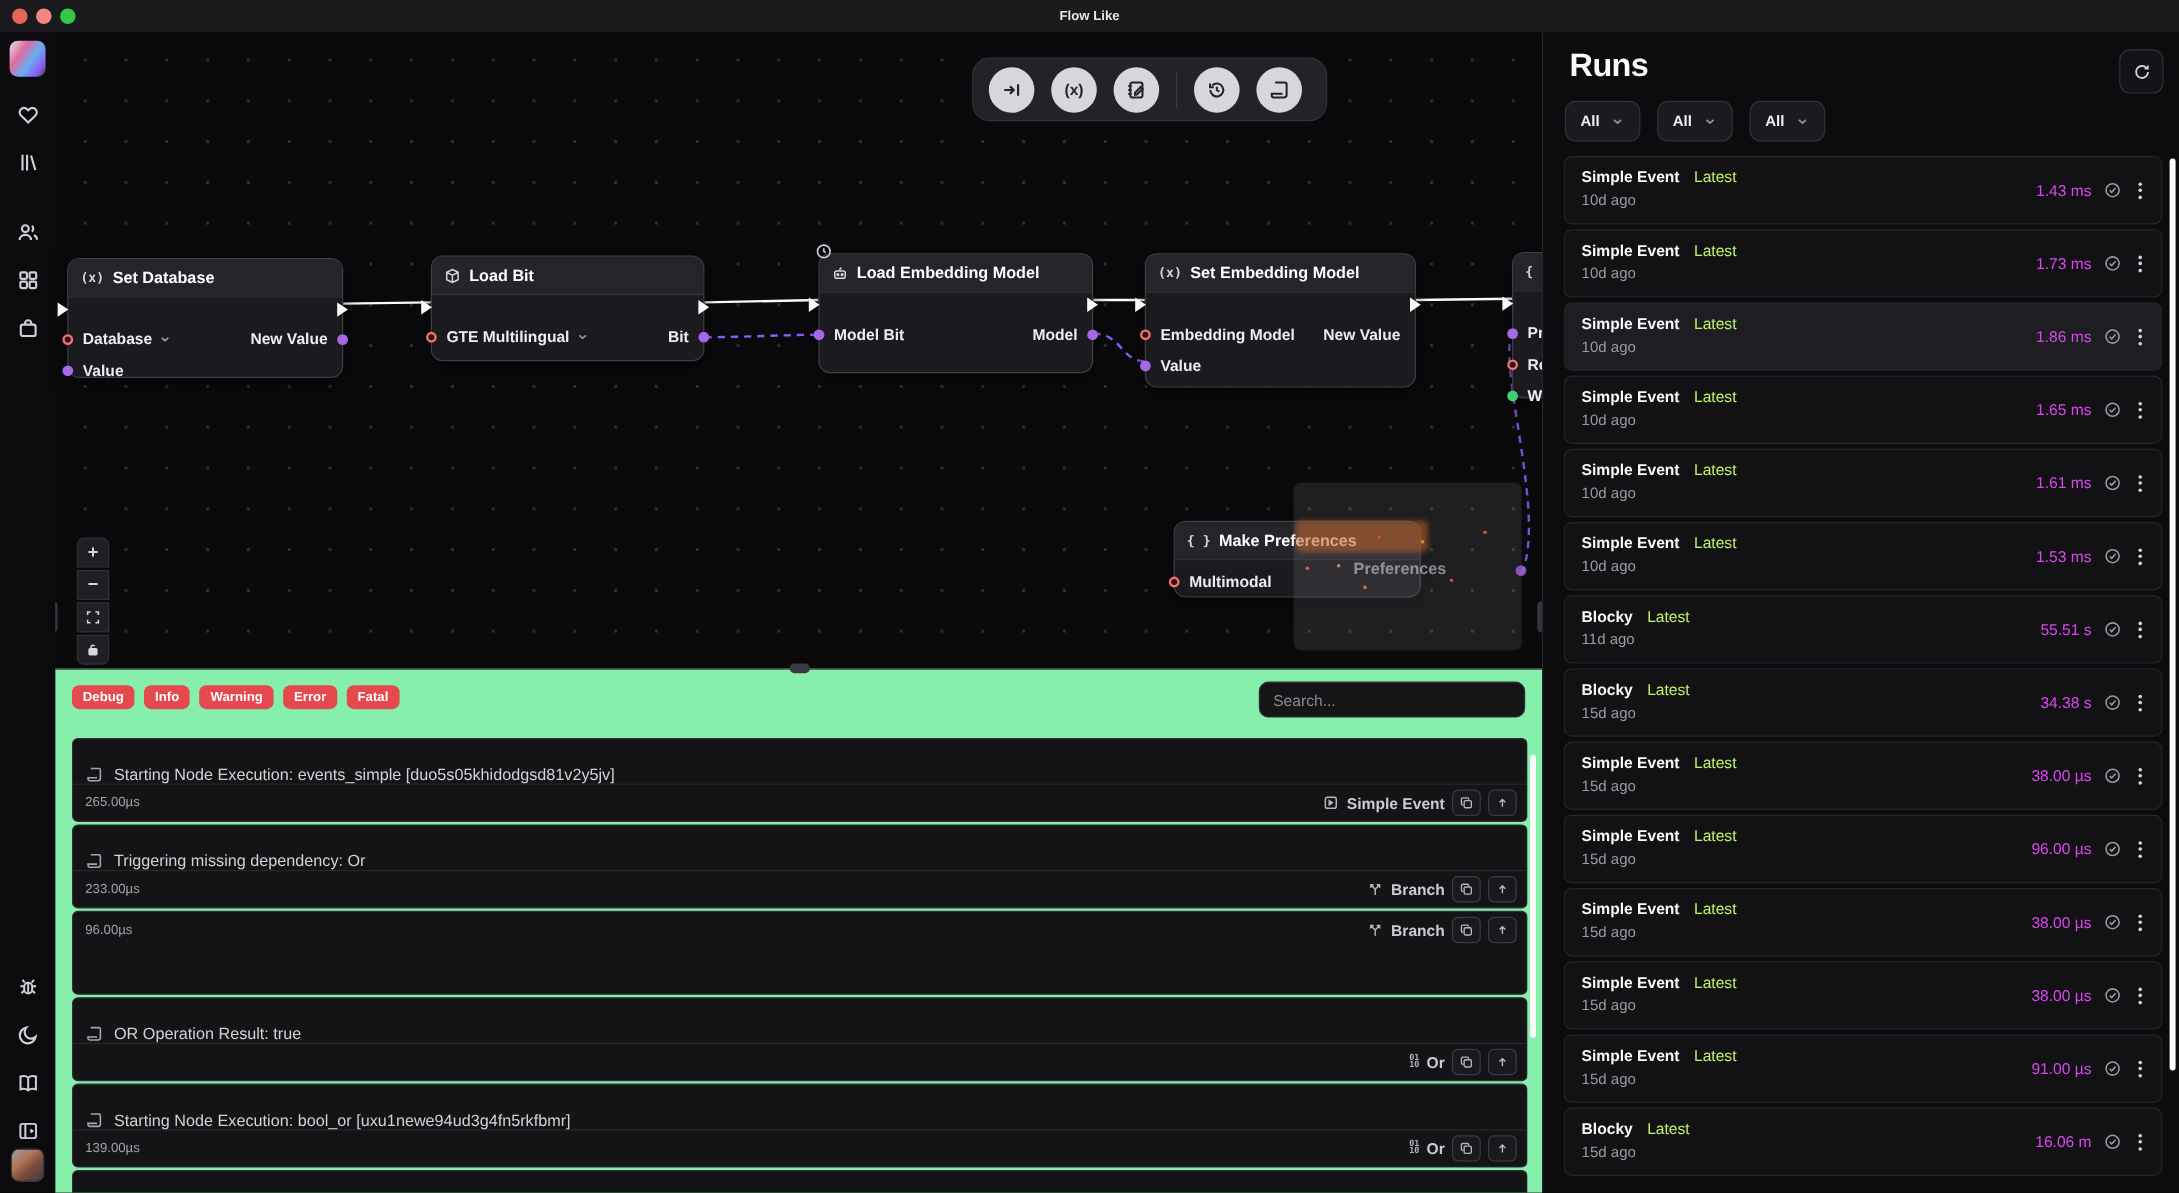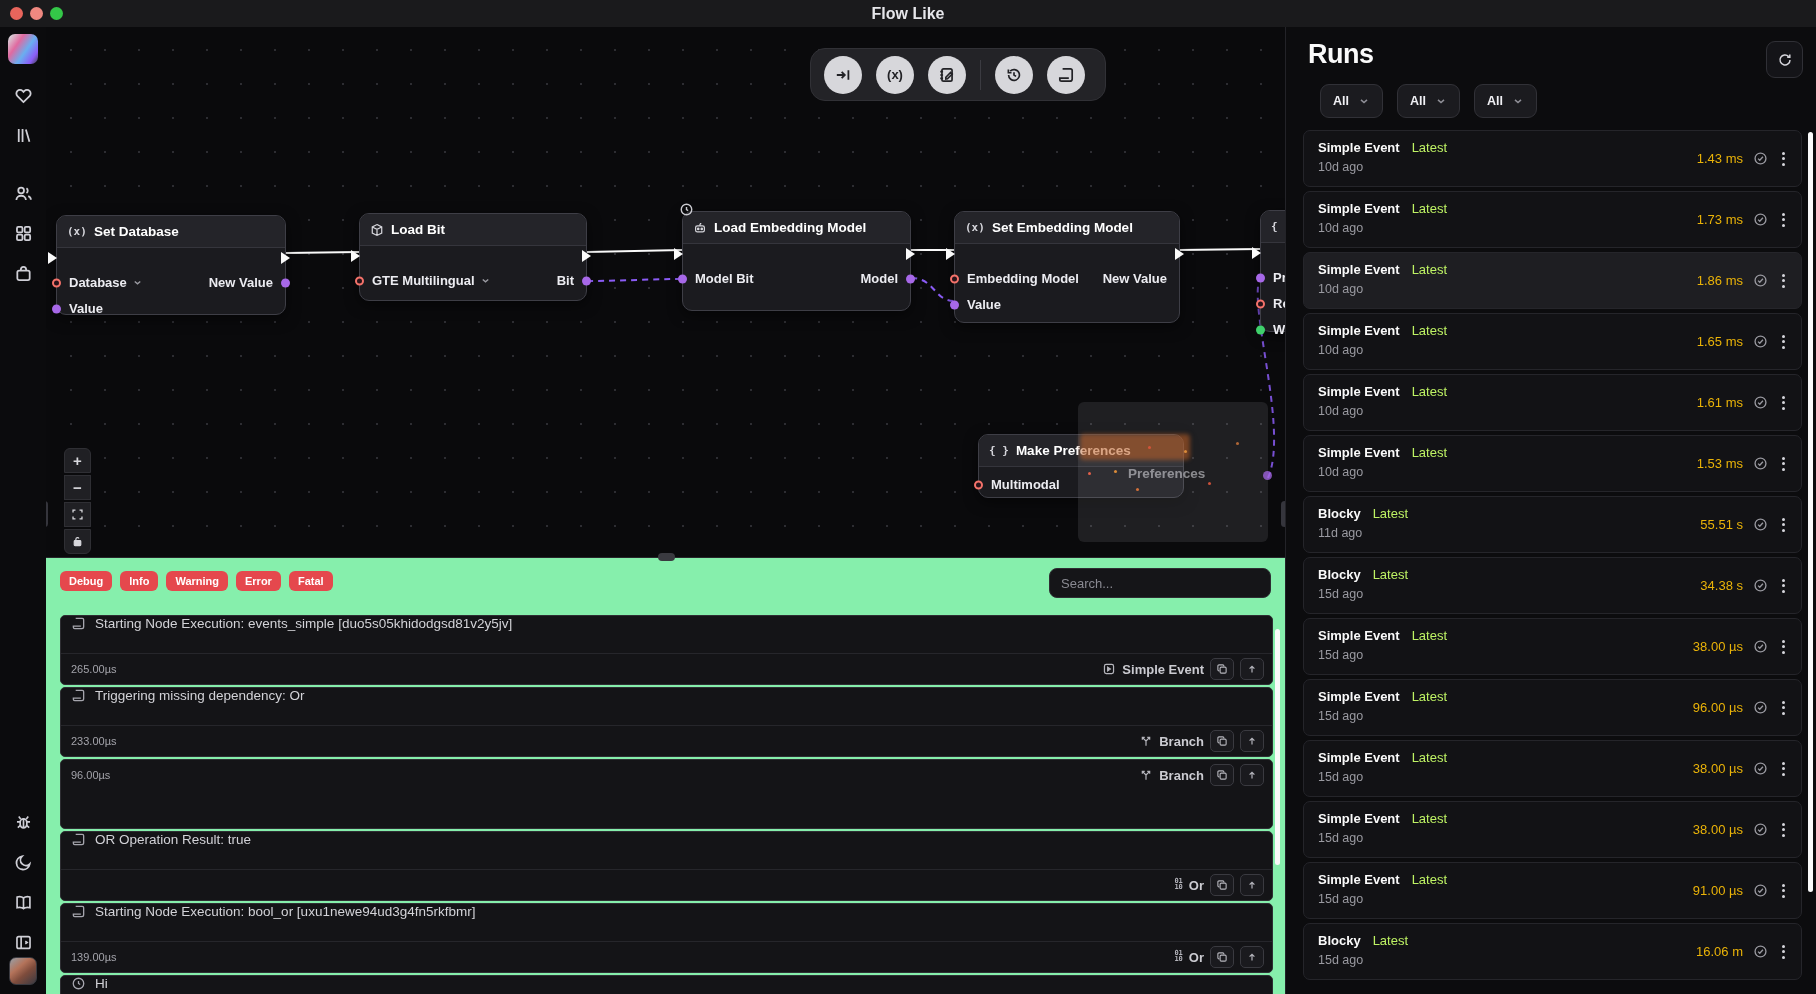--- a/index.html
+++ b/index.html
@@ -1,21 +1,21 @@
 <!DOCTYPE html>
 <html><head>
 <meta charset="utf-8">
 <style>
   * { margin:0; padding:0; box-sizing:border-box; }
   html,body { width:1816px; height:994px; overflow:hidden; background:#000; font-family:"Liberation Sans",sans-serif; }
   .app { position:relative; width:1816px; height:994px; background:#0a0a0c; }
 
   
   .titlebar { position:absolute; left:0; top:0; width:100%; height:27px; background:#1a1a1c; display:flex; align-items:center; justify-content:center; z-index:60; }
-  .titlebar .title { color:#e6e6ea; font-size:16px; font-weight:700; }
+  .titlebar .title { color:#e6e6ea; font-size:11px; font-weight:700; }
   .tl { position:absolute; top:7px; width:13px; height:13px; border-radius:50%; }
   .tl.red { left:10px; background:#e8655c; }
   .tl.yellow { left:30px; background:#ef8880; }
   .tl.green { left:50px; background:#34c748; }
 
   
   .sidebar { position:absolute; left:0; top:27px; width:46px; bottom:0; background:#0b0b0d; z-index:50; display:flex; flex-direction:column; align-items:center; }
   .sb-logo { margin-top:7px; width:30px; height:30px; border-radius:7px; background:linear-gradient(125deg,#d8d8dc 5%,#e06aa0 32%,#6aaef0 58%,#8b5cf6 82%,#3c3c44 100%); }
   .sb-icon { width:30px; height:30px; display:flex; align-items:center; justify-content:center; color:#cfcfd6; cursor:pointer; }
   .sb-icon svg { width:19px; height:19px; }
@@ -73,48 +73,48 @@
 
   
   .logpanel { position:absolute; left:46px; top:557px; width:1239px; height:437px; background:#86efac; border-top:1px solid #27272b; z-index:20; }
   .log-divgrip { position:absolute; left:612px; top:-5px; width:17px; height:8px; border-radius:4px; background:#3a3a40; }
   .log-filters { position:absolute; left:14px; top:13px; display:flex; gap:8px; }
   .badge { background:#e5484d; color:#fff; font-size:11px; font-weight:700; padding:4px 9px; border-radius:6px; cursor:pointer; }
   .log-search { position:absolute; right:14px; top:10px; width:222px; height:30px; background:#151518; border:1px solid #2e2e33; border-radius:8px; color:#c9c9cf; font-size:13px; padding:0 11px; outline:none; }
   .log-search::placeholder { color:#8a8a92; }
   .log-list { position:absolute; left:14px; top:57px; right:12px; bottom:0; overflow:hidden; }
   .log-row { border:1px solid #2e2e33; border-radius:5px; background:#141417; margin-bottom:2px; height:70px; overflow:hidden; }
-  .log-top { height:38px; display:flex; align-items:flex-start; gap:9px; padding:0 10px; border-bottom:1px solid #26262b; color:#d2d2d7; font-size:13.5px; }
+  .log-top { height:38px; display:flex; align-items:flex-end; gap:9px; padding:0 10px; border-bottom:1px solid #26262b; color:#d2d2d7; font-size:13.5px; }
   .log-top svg { width:15px; height:15px; color:#a5a5ad; flex:none; }
   .log-bottom { height:30px; display:flex; align-items:center; justify-content:space-between; padding:0 8px 0 10px; }
   .log-dur { color:#a3a3aa; font-size:11px; }
   .log-tag { display:flex; align-items:center; gap:6px; color:#cbcbd1; font-size:13px; font-weight:600; }
   .log-tag svg { width:14px; height:14px; color:#b5b5bc; }
   .tag-btn { width:24px; height:22px; border:1px solid #3a3a40; border-radius:5px; display:flex; align-items:center; justify-content:center; color:#c0c0c7; cursor:pointer; background:#1a1a1e; }
   .tag-btn svg { width:12px; height:12px; }
   .binary-glyph { font-family:"DejaVu Sans Mono",monospace; font-size:7px; line-height:.85; color:#b5b5bc; font-weight:700; }
   .log-scrollbar { position:absolute; right:5px; top:71px; width:5px; height:236px; background:#fafafa; border-radius:3px; z-index:25; }
 
   
   .runs { position:absolute; right:0; top:27px; width:531px; bottom:0; background:#0c0c0e; border-left:1px solid #232328; z-index:40; }
   .runs-title { position:absolute; left:22px; top:12px; color:#fafafa; font-size:27px; font-weight:800; letter-spacing:-.5px; }
   .runs-refresh { position:absolute; right:13px; top:14px; width:37px; height:37px; border:1px solid #303036; border-radius:9px; background:#141418; display:flex; align-items:center; justify-content:center; color:#d5d5db; cursor:pointer; }
   .runs-refresh svg { width:16px; height:16px; }
-  .runs-filters { position:absolute; left:34px; top:57px; display:flex; gap:14px; }
+  .runs-filters { position:absolute; left:18px; top:57px; display:flex; gap:14px; }
   .dd { height:34px; min-width:60px; background:#1b1b1f; border:1px solid #313137; border-radius:9px; display:flex; align-items:center; gap:9px; padding:0 12px; color:#f0f0f4; font-size:12.5px; font-weight:700; cursor:pointer; }
   .dd svg { width:12px; height:12px; color:#8f8f97; }
   .run-list { position:absolute; left:17px; top:103px; right:14px; bottom:0; overflow:hidden; }
   .run-row { position:relative; height:57px; border:1px solid #25252a; border-radius:7px; background:#121215; margin-bottom:4px; padding:9px 14px; }
   .run-row.hl { background:#1e1e22; }
   .run-line1 { display:flex; align-items:baseline; gap:12px; }
   .run-name { color:#fafafa; font-size:13px; font-weight:700; }
   .run-badge { color:#bef264; font-size:13px; }
   .run-time { color:#9a9aa1; font-size:12.5px; margin-top:5px; }
   .run-right { position:absolute; right:12px; top:50%; transform:translateY(-50%); display:flex; align-items:center; gap:10px; }
-  .run-dur { color:#eab308; font-size:13px; }
+  .run-dur { color:#d946ef; font-size:13px; }
   .run-right svg { width:15px; height:15px; color:#9a9aa1; }
   .kebab { display:flex; flex-direction:column; gap:2.5px; cursor:pointer; padding:2px 4px; }
   .kebab i { width:3px; height:3px; border-radius:50%; background:#d6d6dc; }
   .runs-scrollbar { position:absolute; right:3px; top:105px; width:5px; height:760px; background:#fafafa; border-radius:3px; }
 </style>
 </head>
 <body>
 
 <div class="app">
 

